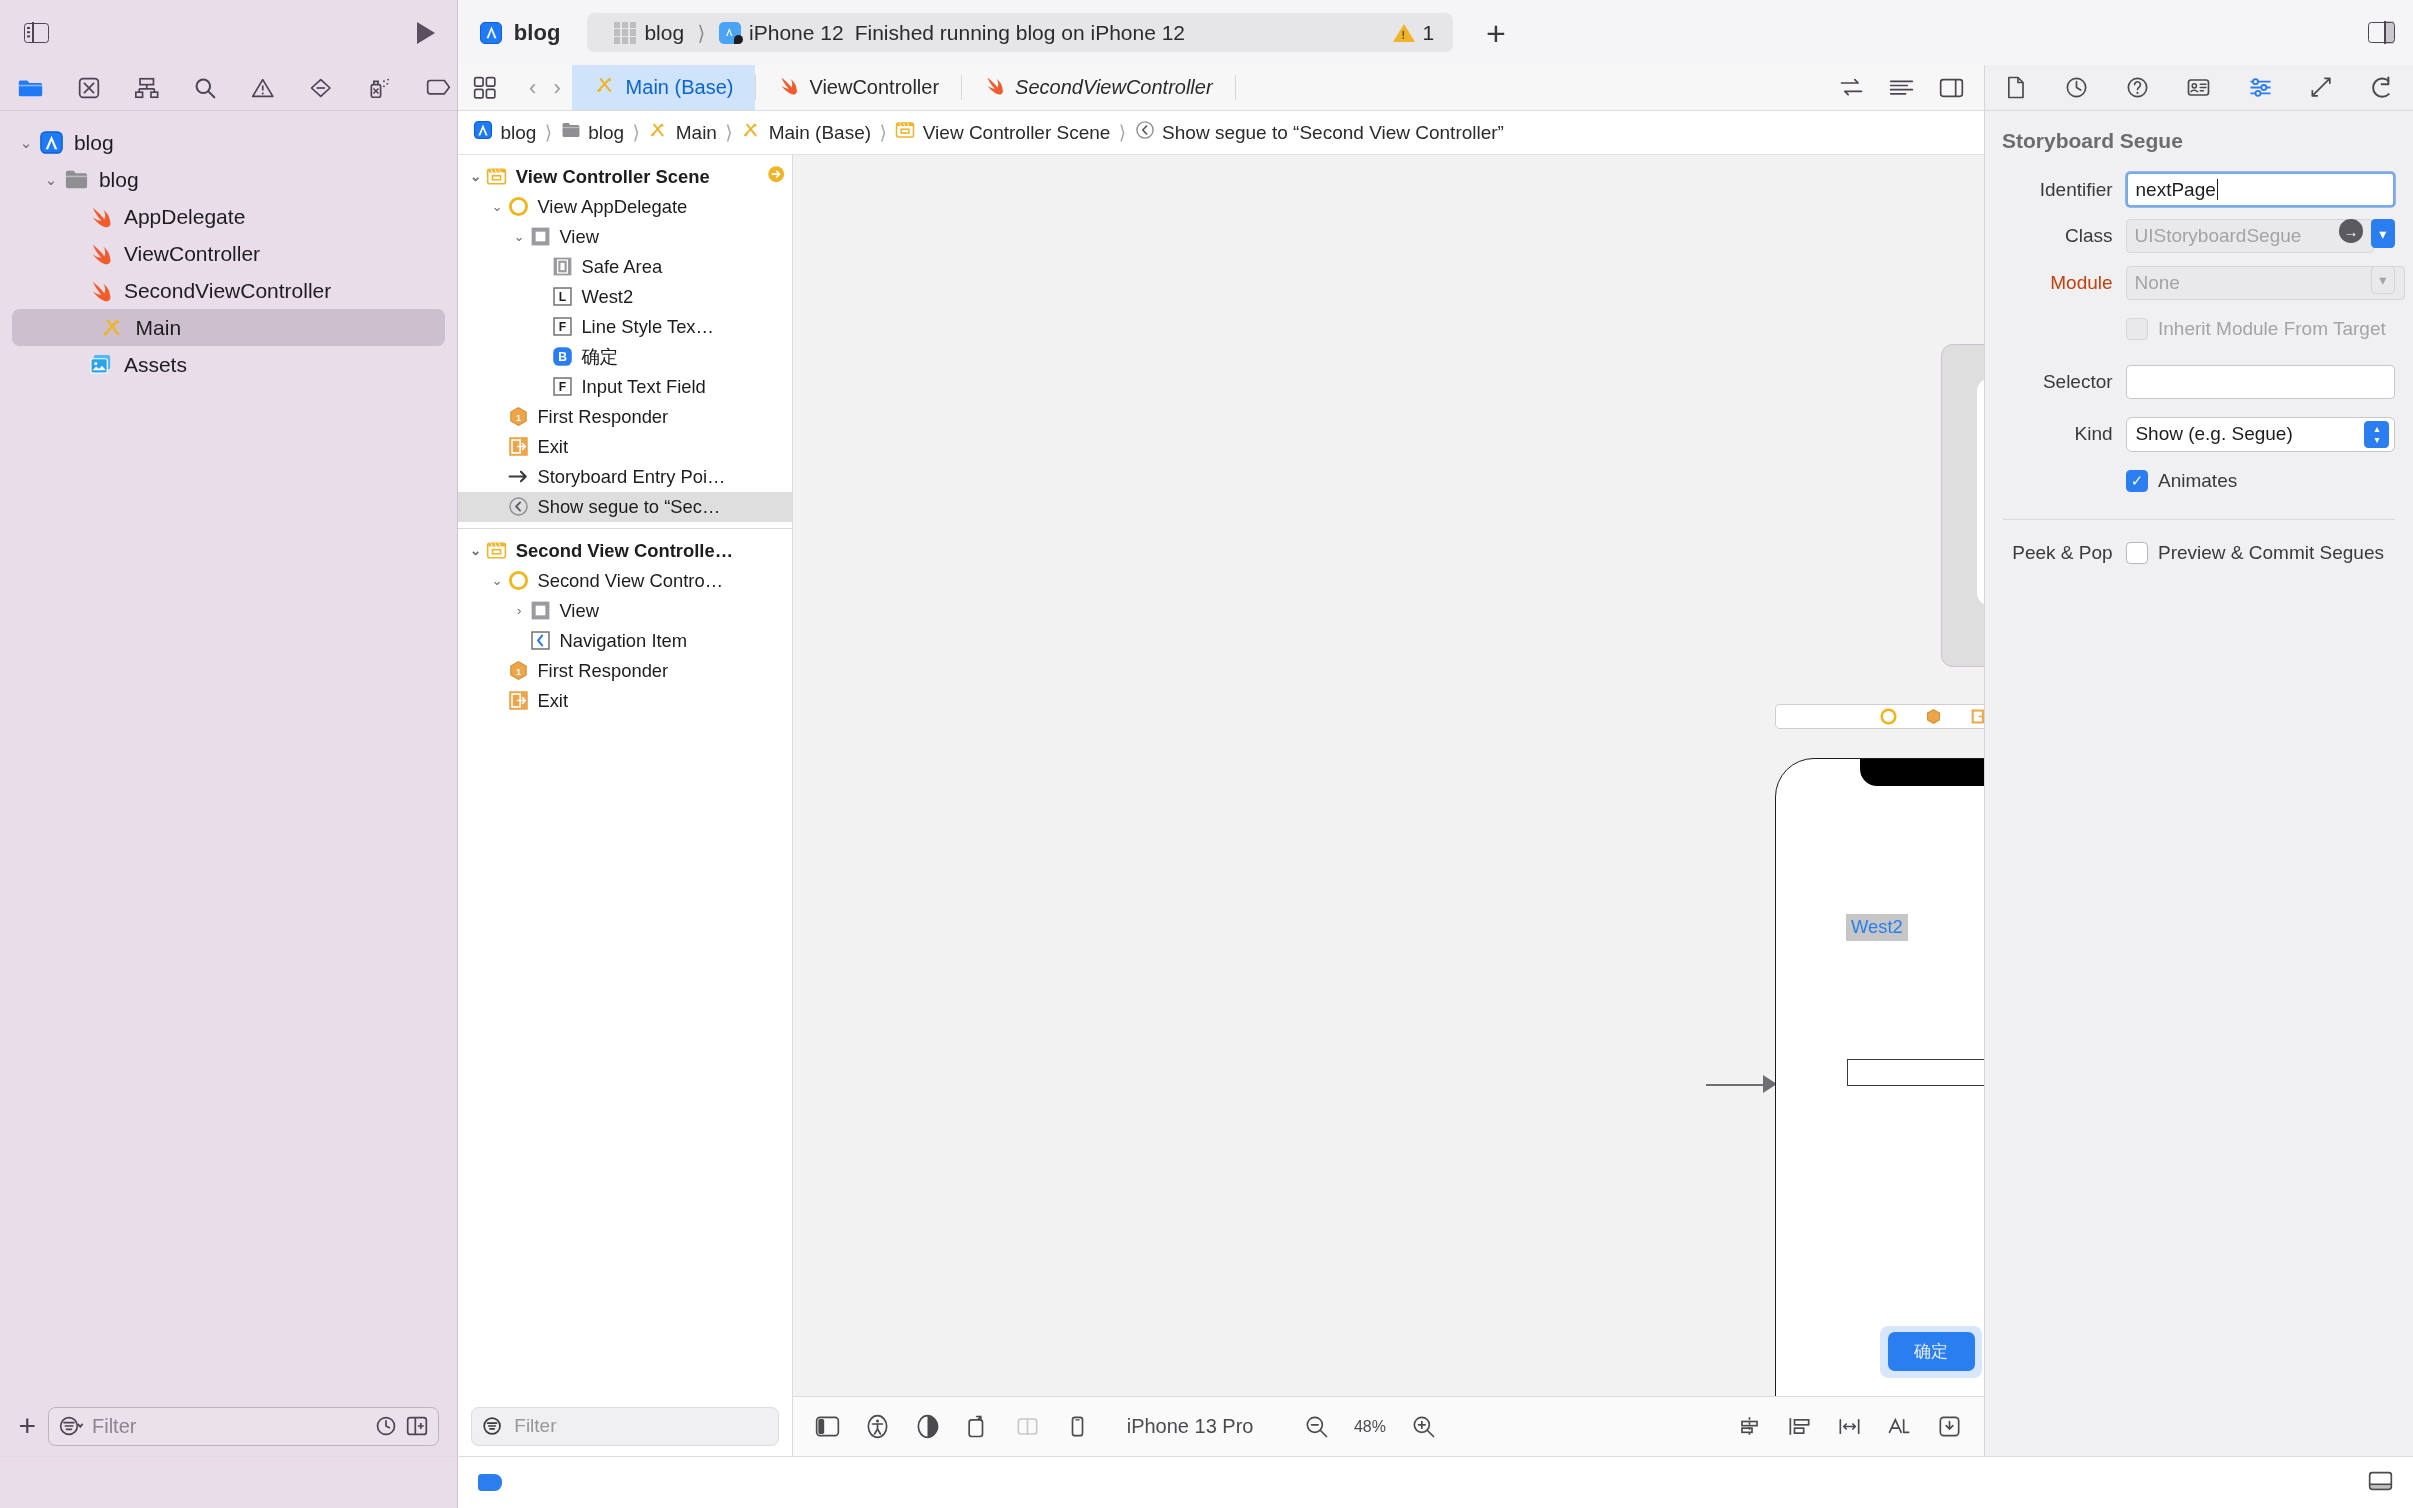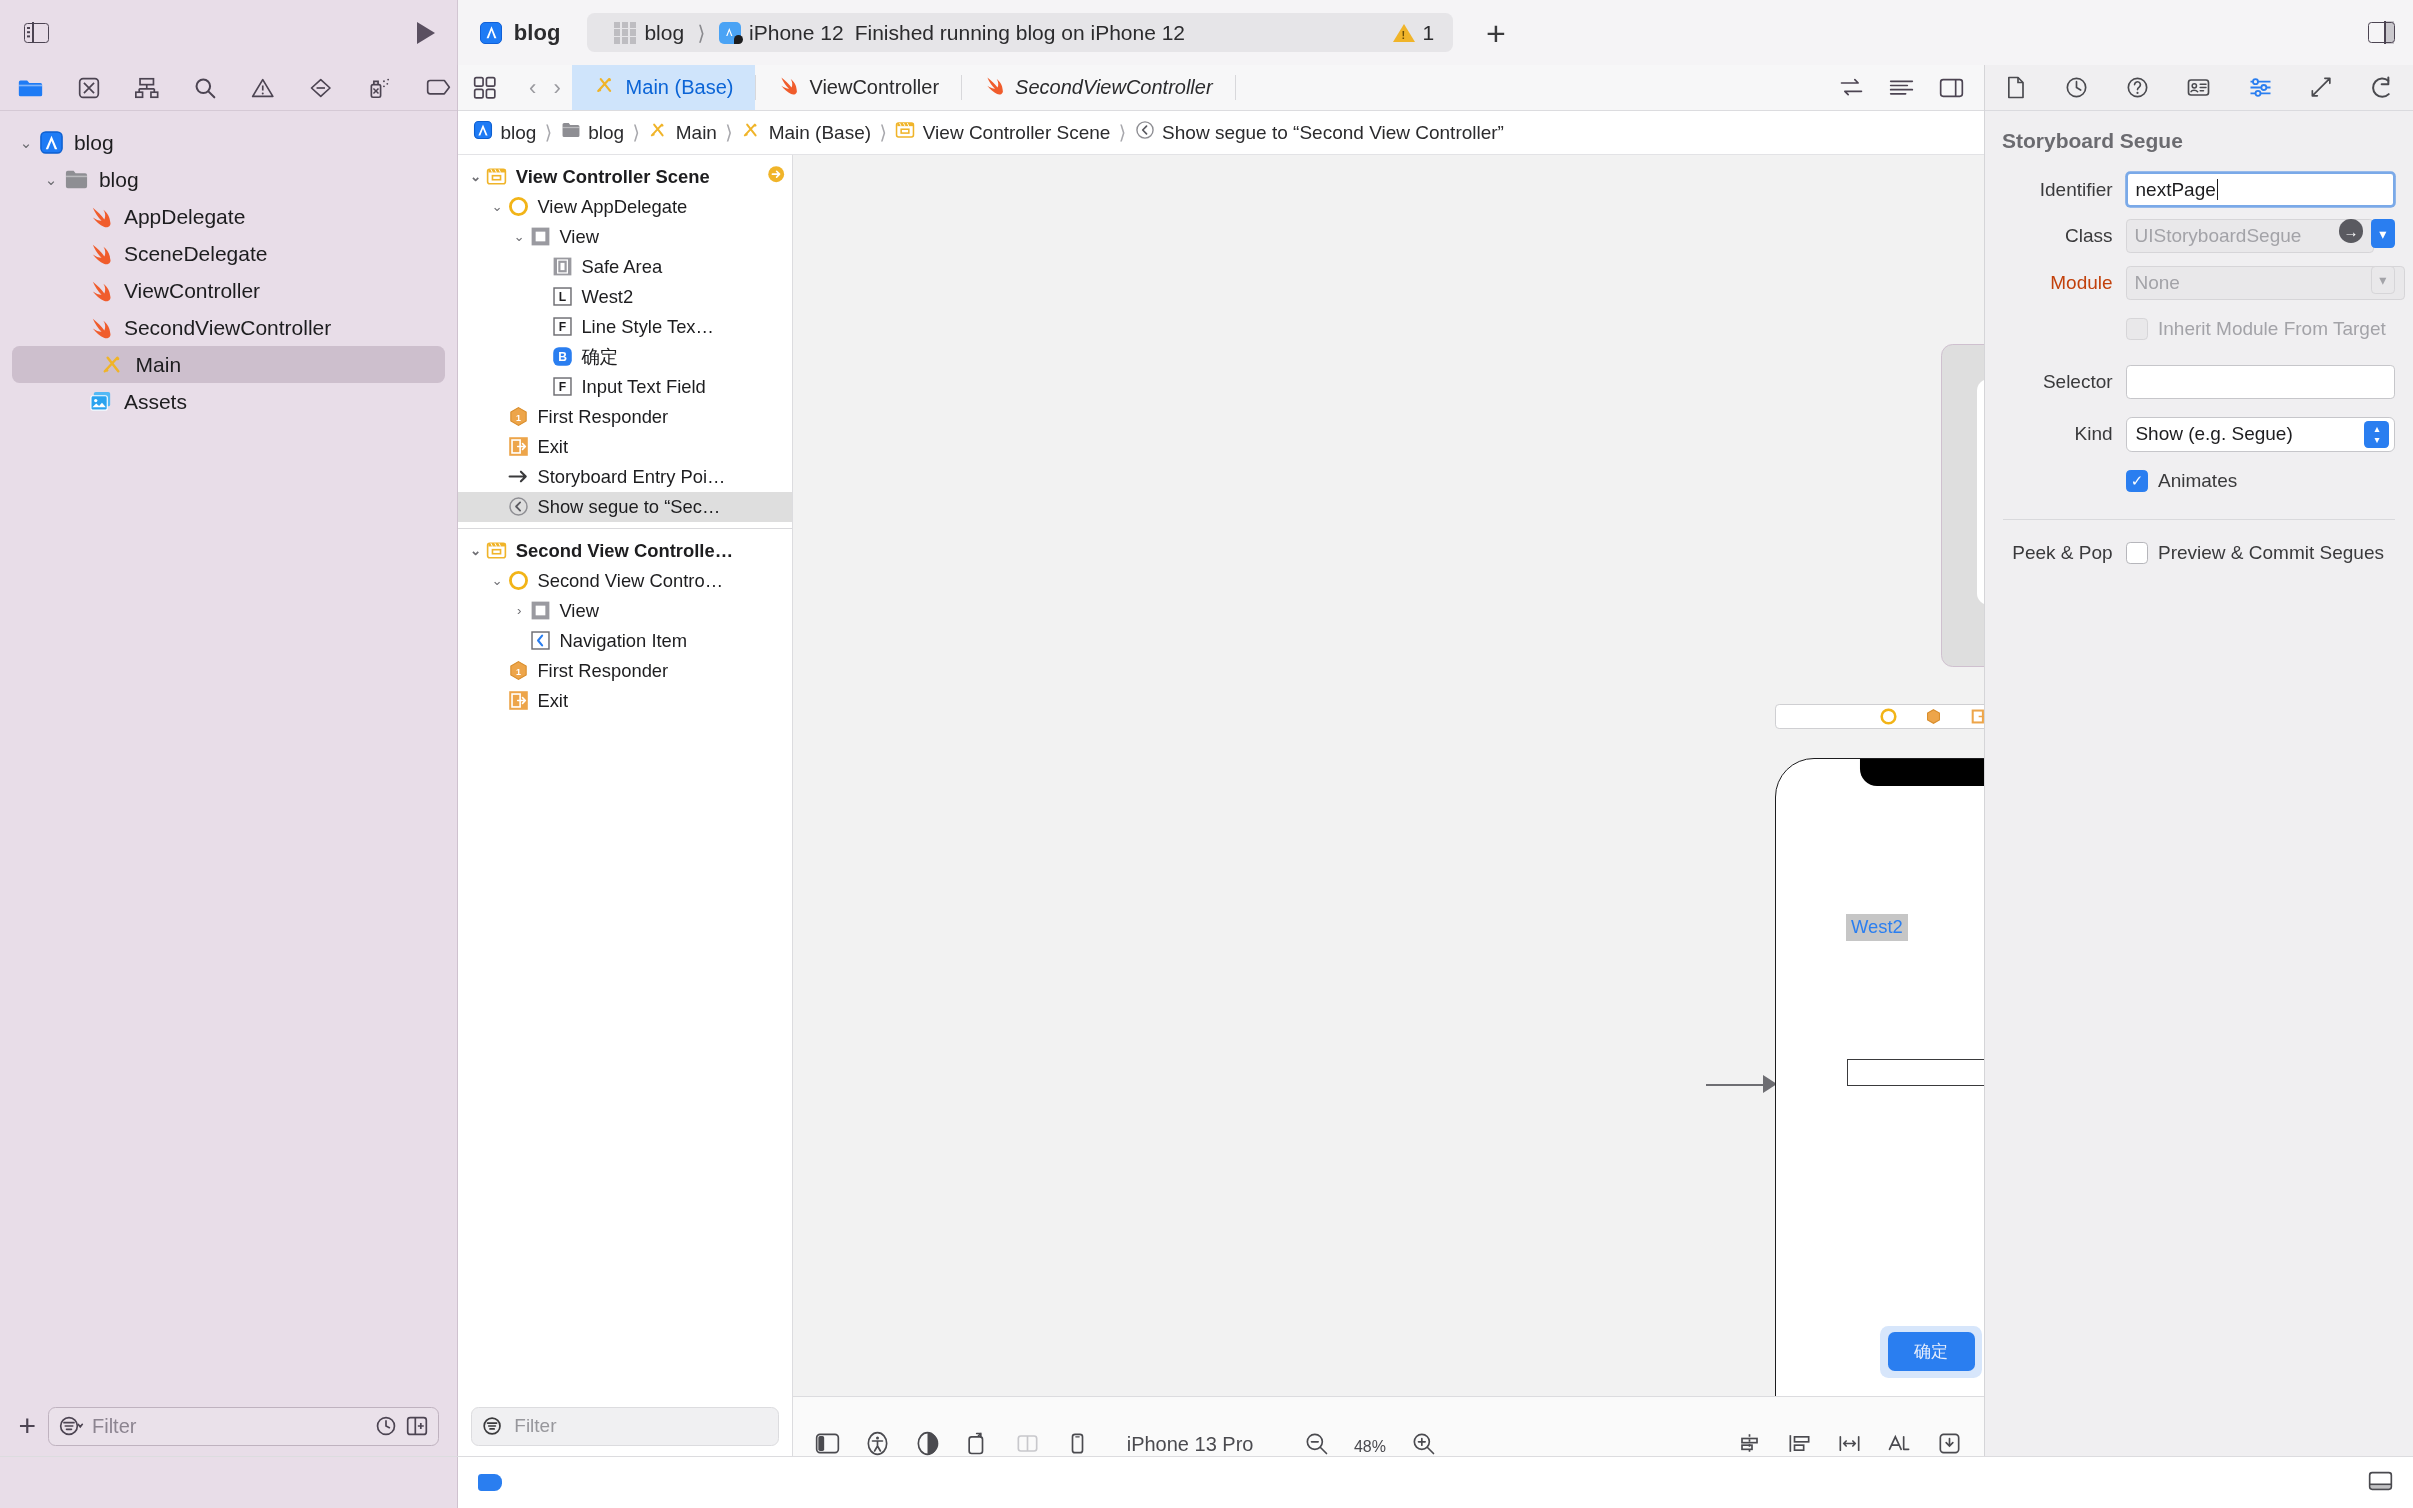--- a/index.html
+++ b/index.html
@@ -133,21 +133,21 @@
   .west2-label { position:absolute; background:#c6c6c6; color:#2a7ef0; font-size:18.4px; padding:2.5px 5px; }
   .textfield-box { position:absolute; border:0.8px solid #3a3a3c; background:#fff; }
   .ok-btn-halo { position:absolute; background:#d7e6fb; border-radius:8.4px; display:flex; align-items:center; justify-content:center; }
   .ok-btn { background:#2a7ef0; border-radius:6.7px; color:#e8eefc; font-size:17px; display:flex; align-items:center; justify-content:center; }
   .arrowhead { position:absolute; width:0;height:0;border-left:14.2px solid #2a7ef0;
     border-top:9.2px solid transparent;border-bottom:9.2px solid transparent; }
   .arrowhead.gray { border-left-color:#6e6e73; }
   .entry-line { position:absolute; height:1.7px; background:#6e6e73; }
 
   .canvas-bottombar { height:60px; border-top:0.8px solid #dcdcdf; background:#fafafa;
-    display:flex; align-items:flex-end; padding:0 22px; gap:25px; }
+    display:flex; align-items:center; padding:0 22px; gap:25px; }
   .cb-label { font-size:20px; color:#4a4a4f; margin-left:11.7px; }
   .cb-zoom { font-size:16px; color:#4a4a4f; }
   .cb-spacer { flex:1; }
 
   
   .inspector { width:429px; flex:0 0 429px; background:#f0eff1; border-left:0.8px solid #d5d5d8; display:flex; flex-direction:column; }
   .insp-iconbar { height:46px; display:flex; align-items:center; justify-content:space-between; padding:0 18.4px; border-bottom:0.8px solid #dadade; }
   .insp-title { font-size:21px; font-weight:700; color:#6b6b70; padding:18.4px 0 17px 17px; }
   .insp-body { padding:0 18.4px 0 0; }
   .frow { display:flex; align-items:center; min-height:39px; margin-bottom:7.5px; }
@@ -340,30 +340,20 @@
           </div>
           <div class="row">
             <div style="width:65px;flex:0 0 65px"></div>
             <div class="tw"></div>
             <div class="ico">
               <svg width="25" height="25" viewBox="0 0 26 26">
                 <path d="M4 4c5 4 9 8 12 12 1.5-3 1-7-1-10 4 3 7 8 7 13 0 .6-.1 1.2-.3 1.7 1-1 .6-3 .6-3s.8 2.2-.4 4.4c-1.3 2.3-4 2.6-6.4 1.6C11.6 22 6.8 18 4 14c3 2 6 3.5 9 3.5C9.5 14 6 9 4 4z" fill="#f05c2c"></path>
               </svg>
             </div>
             <div>AppDelegate</div>
-          </div>
-          <div class="row">
-            <div style="width:65px;flex:0 0 65px"></div>
-            <div class="tw"></div>
-            <div class="ico">
-              <svg width="25" height="25" viewBox="0 0 26 26">
-                <path d="M4 4c5 4 9 8 12 12 1.5-3 1-7-1-10 4 3 7 8 7 13 0 .6-.1 1.2-.3 1.7 1-1 .6-3 .6-3s.8 2.2-.4 4.4c-1.3 2.3-4 2.6-6.4 1.6C11.6 22 6.8 18 4 14c3 2 6 3.5 9 3.5C9.5 14 6 9 4 4z" fill="#f05c2c"></path>
-              </svg>
-            </div>
-            <div>SceneDelegate</div>
           </div>
           <div class="row">
             <div style="width:65px;flex:0 0 65px"></div>
             <div class="tw"></div>
             <div class="ico">
               <svg width="25" height="25" viewBox="0 0 26 26">
                 <path d="M4 4c5 4 9 8 12 12 1.5-3 1-7-1-10 4 3 7 8 7 13 0 .6-.1 1.2-.3 1.7 1-1 .6-3 .6-3s.8 2.2-.4 4.4c-1.3 2.3-4 2.6-6.4 1.6C11.6 22 6.8 18 4 14c3 2 6 3.5 9 3.5C9.5 14 6 9 4 4z" fill="#f05c2c"></path>
               </svg>
             </div>
             <div>ViewController</div>

